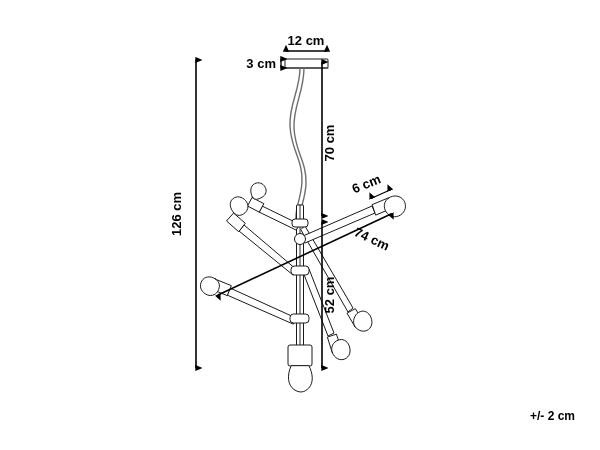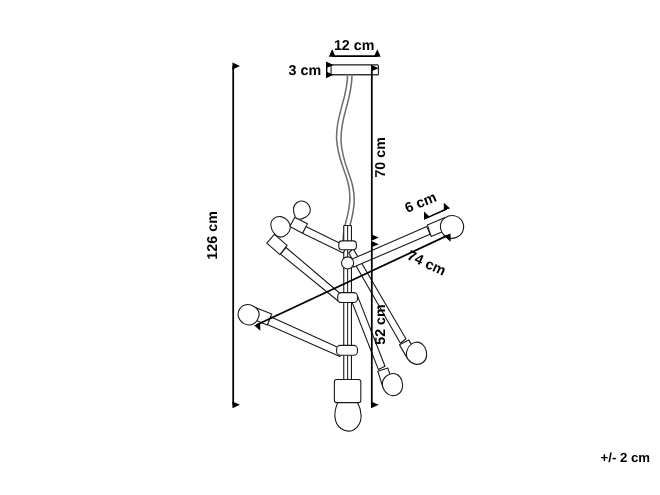--- a/index.html
+++ b/index.html
@@ -9,21 +9,21 @@
   }
   body {
     width: 600px;
     height: 450px;
     font-family: "Liberation Sans", sans-serif;
     position: relative;
     overflow: hidden;
   }
   #canvas-wrap {
     position: absolute;
-    left: 16px; top: 0;
+    left: 0; top: 0;
     width: 544px;
     height: 450px;
   }
   svg.drawing {
     display: block;
     width: 600px;
     height: 450px;
   }
   .dim-text {
     font-family: "Liberation Sans", sans-serif;

